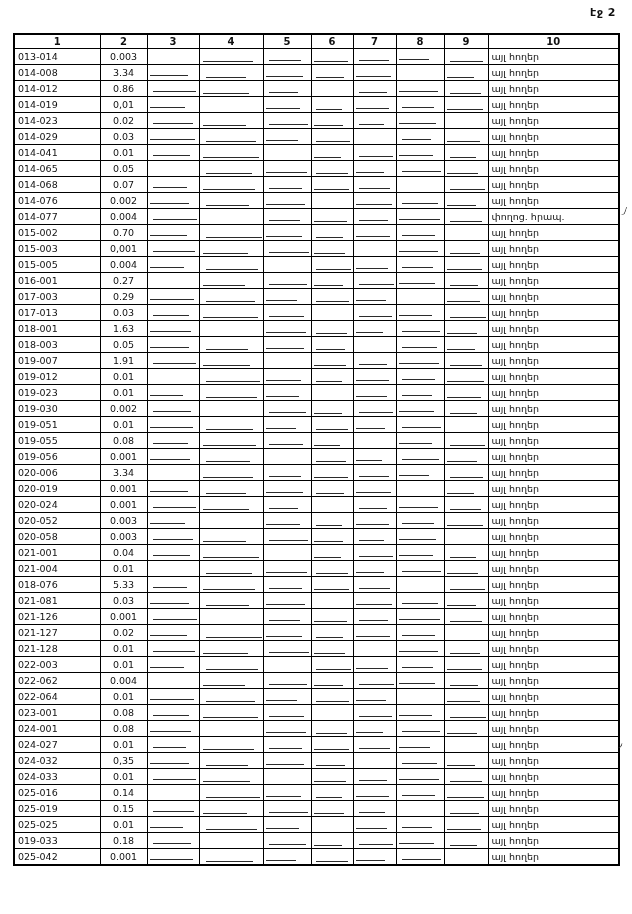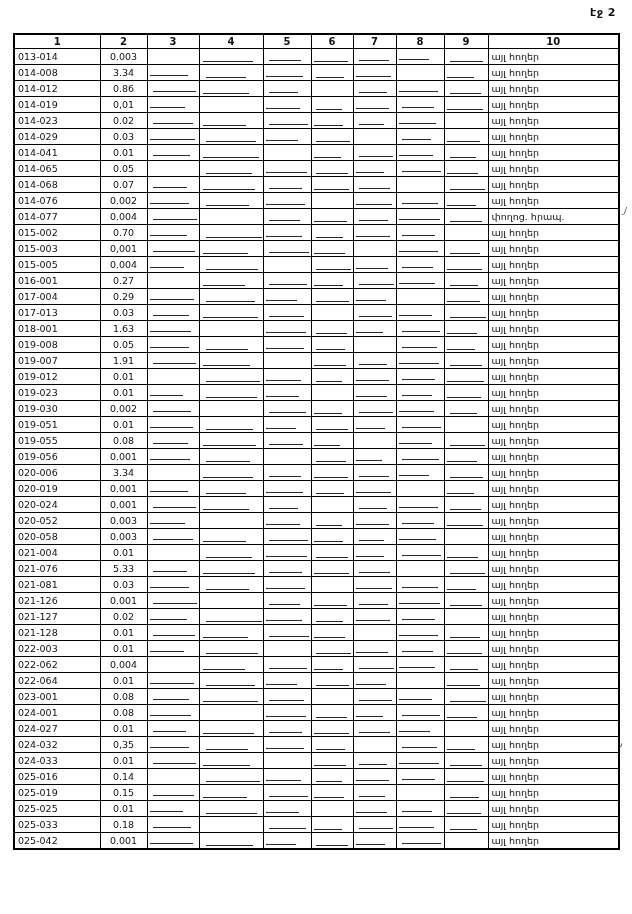--- a/index.html
+++ b/index.html
@@ -460,21 +460,21 @@
           </td>
           <td class="cell-empty">
             <span class="scan-line" style="margin-top: 6px; width: 83%; margin-left: 2%;"></span>
           </td>
           <td class="cell-empty">
             <span class="scan-line" style="margin-top: 9px; width: 72%; margin-left: 8%;"></span>
           </td>
           <td class="cell-note">այլ հողեր</td>
         </tr>
         <tr>
-          <td class="cell-code">017-004</td>
+          <td class="cell-code">017-003</td>
           <td class="cell-value">0.29</td>
           <td class="cell-empty">
             <span class="scan-line" style="margin-top: 6px; width: 93%; margin-left: 2%;"></span>
           </td>
           <td class="cell-empty">
             <span class="scan-line" style="margin-top: 9px; width: 82%; margin-left: 8%;"></span>
           </td>
           <td class="cell-empty">
             <span class="scan-line" style="margin-top: 7px; width: 71%; margin-left: 2%;"></span>
           </td>
@@ -532,21 +532,21 @@
           </td>
           <td class="cell-empty">
             <span class="scan-line" style="margin-top: 6px; width: 88%; margin-left: 8%;"></span>
           </td>
           <td class="cell-empty">
             <span class="scan-line" style="margin-top: 9px; width: 77%; margin-left: 2%;"></span>
           </td>
           <td class="cell-note">այլ հողեր</td>
         </tr>
         <tr>
-          <td class="cell-code">019-008</td>
+          <td class="cell-code">018-003</td>
           <td class="cell-value">0.05</td>
           <td class="cell-empty">
             <span class="scan-line" style="margin-top: 6px; width: 81%; margin-left: 2%;"></span>
           </td>
           <td class="cell-empty">
             <span class="scan-line" style="margin-top: 9px; width: 70%; margin-left: 8%;"></span>
           </td>
           <td class="cell-empty">
             <span class="scan-line" style="margin-top: 7px; width: 87%; margin-left: 2%;"></span>
           </td>
@@ -844,20 +844,44 @@
           <td class="cell-empty">
             <span class="scan-line" style="margin-top: 8px; width: 68%; margin-left: 8%;"></span>
           </td>
           <td class="cell-empty">
             <span class="scan-line" style="margin-top: 6px; width: 85%; margin-left: 2%;"></span>
           </td>
           <td class="cell-empty"></td>
           <td class="cell-note">այլ հողեր</td>
         </tr>
         <tr>
+          <td class="cell-code">021-001</td>
+          <td class="cell-value">0.04</td>
+          <td class="cell-empty">
+            <span class="scan-line" style="margin-top: 6px; width: 78%; margin-left: 8%;"></span>
+          </td>
+          <td class="cell-empty">
+            <span class="scan-line" style="margin-top: 9px; width: 95%; margin-left: 2%;"></span>
+          </td>
+          <td class="cell-empty"></td>
+          <td class="cell-empty">
+            <span class="scan-line" style="margin-top: 10px; width: 73%; margin-left: 2%;"></span>
+          </td>
+          <td class="cell-empty">
+            <span class="scan-line" style="margin-top: 8px; width: 90%; margin-left: 8%;"></span>
+          </td>
+          <td class="cell-empty">
+            <span class="scan-line" style="margin-top: 6px; width: 79%; margin-left: 2%;"></span>
+          </td>
+          <td class="cell-empty">
+            <span class="scan-line" style="margin-top: 9px; width: 68%; margin-left: 8%;"></span>
+          </td>
+          <td class="cell-note">այլ հողեր</td>
+        </tr>
+        <tr>
           <td class="cell-code">021-004</td>
           <td class="cell-value">0.01</td>
           <td class="cell-empty"></td>
           <td class="cell-empty">
             <span class="scan-line" style="margin-top: 9px; width: 78%; margin-left: 8%;"></span>
           </td>
           <td class="cell-empty">
             <span class="scan-line" style="margin-top: 7px; width: 95%; margin-left: 2%;"></span>
           </td>
           <td class="cell-empty">
@@ -868,21 +892,21 @@
           </td>
           <td class="cell-empty">
             <span class="scan-line" style="margin-top: 6px; width: 90%; margin-left: 8%;"></span>
           </td>
           <td class="cell-empty">
             <span class="scan-line" style="margin-top: 9px; width: 79%; margin-left: 2%;"></span>
           </td>
           <td class="cell-note">այլ հողեր</td>
         </tr>
         <tr>
-          <td class="cell-code">021-076</td>
+          <td class="cell-code">018-076</td>
           <td class="cell-value">5.33</td>
           <td class="cell-empty">
             <span class="scan-line" style="margin-top: 6px; width: 72%; margin-left: 8%;"></span>
           </td>
           <td class="cell-empty">
             <span class="scan-line" style="margin-top: 9px; width: 89%; margin-left: 2%;"></span>
           </td>
           <td class="cell-empty">
             <span class="scan-line" style="margin-top: 7px; width: 78%; margin-left: 8%;"></span>
           </td>
@@ -1252,21 +1276,21 @@
           </td>
           <td class="cell-empty">
             <span class="scan-line" style="margin-top: 6px; width: 70%; margin-left: 8%;"></span>
           </td>
           <td class="cell-empty">
             <span class="scan-line" style="margin-top: 9px; width: 87%; margin-left: 2%;"></span>
           </td>
           <td class="cell-note">այլ հողեր</td>
         </tr>
         <tr>
-          <td class="cell-code">025-033</td>
+          <td class="cell-code">019-033</td>
           <td class="cell-value">0.18</td>
           <td class="cell-empty">
             <span class="scan-line" style="margin-top: 6px; width: 80%; margin-left: 8%;"></span>
           </td>
           <td class="cell-empty"></td>
           <td class="cell-empty">
             <span class="scan-line" style="margin-top: 7px; width: 86%; margin-left: 8%;"></span>
           </td>
           <td class="cell-empty">
             <span class="scan-line" style="margin-top: 10px; width: 75%; margin-left: 2%;"></span>

